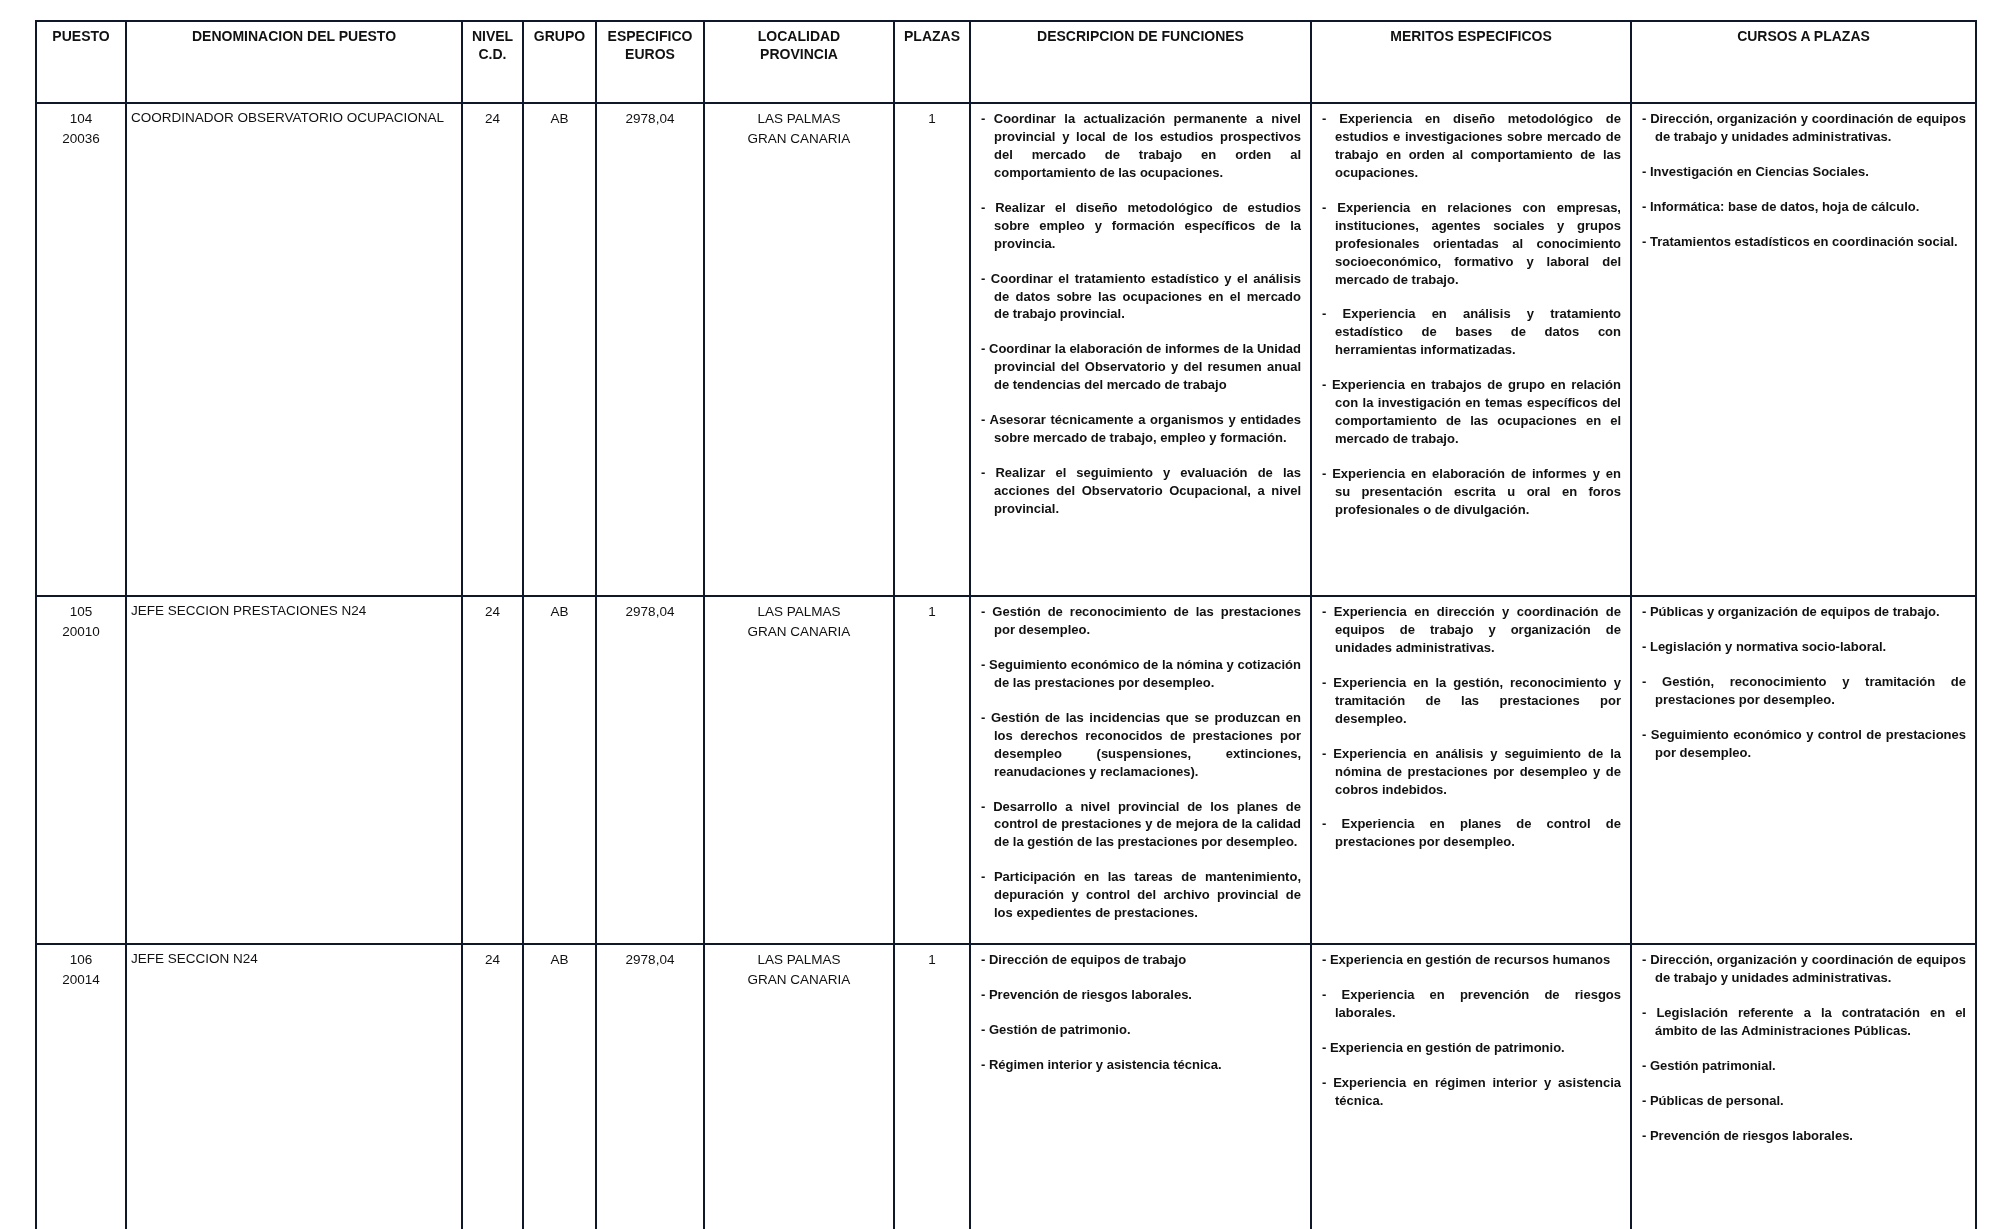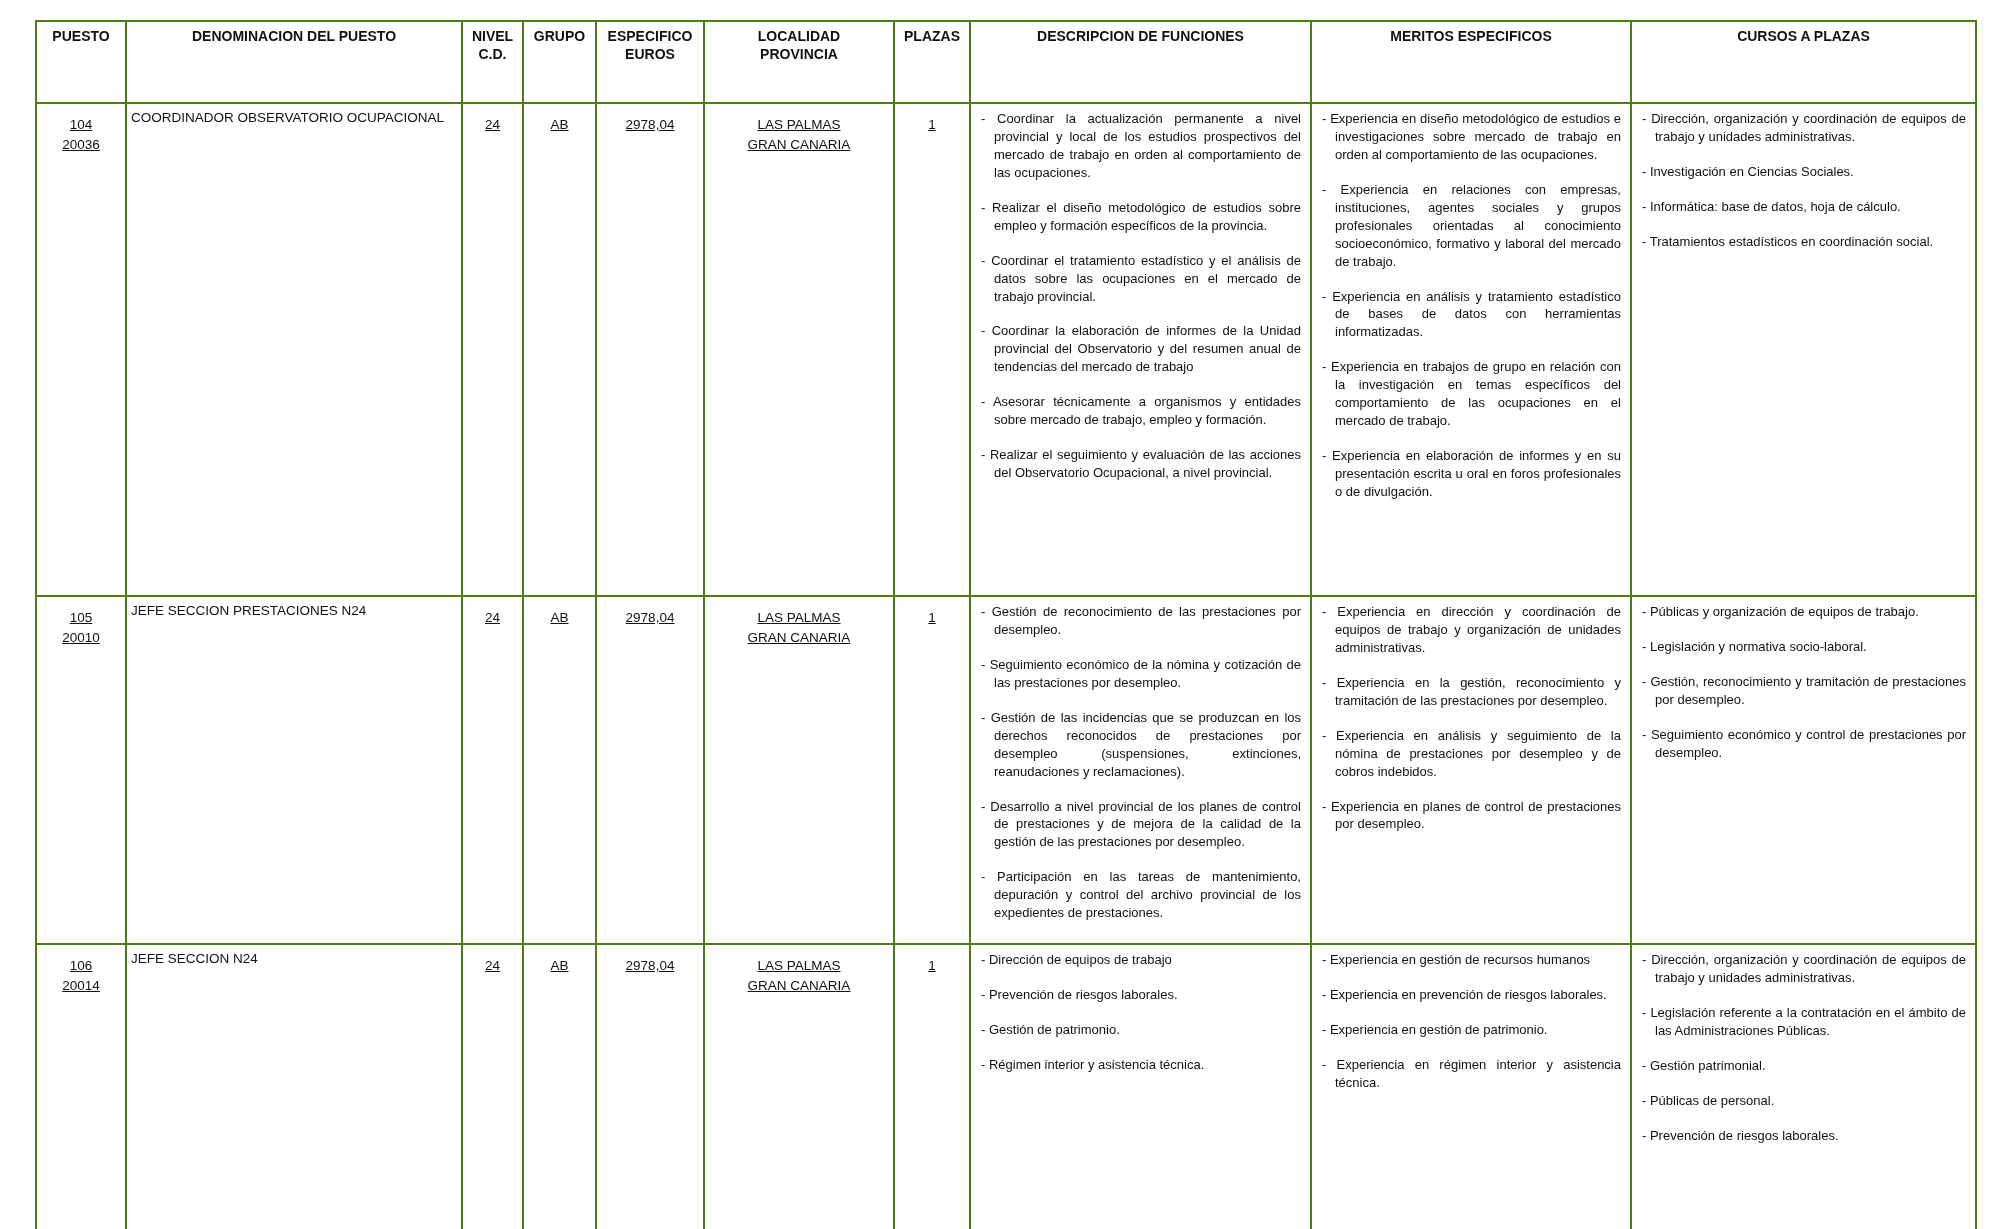--- a/index.html
+++ b/index.html
@@ -18,21 +18,21 @@
     position: relative;
   }
   table.jobs {
     border-collapse: collapse;
     table-layout: fixed;
     width: 1940px;
     margin: 20px 0 0 35px;
     background: #fff;
   }
   th, td {
-    border: 2px solid #4d7c0f;
+    border: 2px solid #0f172a;
     vertical-align: top;
     overflow: hidden;
     word-wrap: break-word;
   }
   thead th {
     font-weight: bold;
     font-size: 14px;
     line-height: 1.3;
     text-align: center;
     padding: 5px 2px 2px 2px;
@@ -51,32 +51,32 @@
   col.c-localidad   { width: 190px; }
   col.c-plazas      { width: 76px; }
   col.c-funciones   { width: 341px; }
   col.c-meritos     { width: 320px; }
   col.c-cursos      { width: 345px; }
 
   td.center {
     text-align: center;
     font-size: 13.5px;
     line-height: 1.45;
-    padding-top: 11px;
-    text-decoration: underline;
+    padding-top: 5px;
   }
   td.denom {
     font-size: 13.5px;
     line-height: 1.35;
     padding: 5px 0 2px 4px;
     text-transform: uppercase;
   }
   td.bullets {
     padding: 6px 9px 4px 10px;
     font-size: 13px;
+    font-weight: bold;
   }
   p.bullet {
     margin: 0 0 17px 0;
     padding-left: 13px;
     text-indent: -13px;
     text-align: justify;
     line-height: 1.38;
   }
   p.bullet::before { content: "- "; }
 </style>

